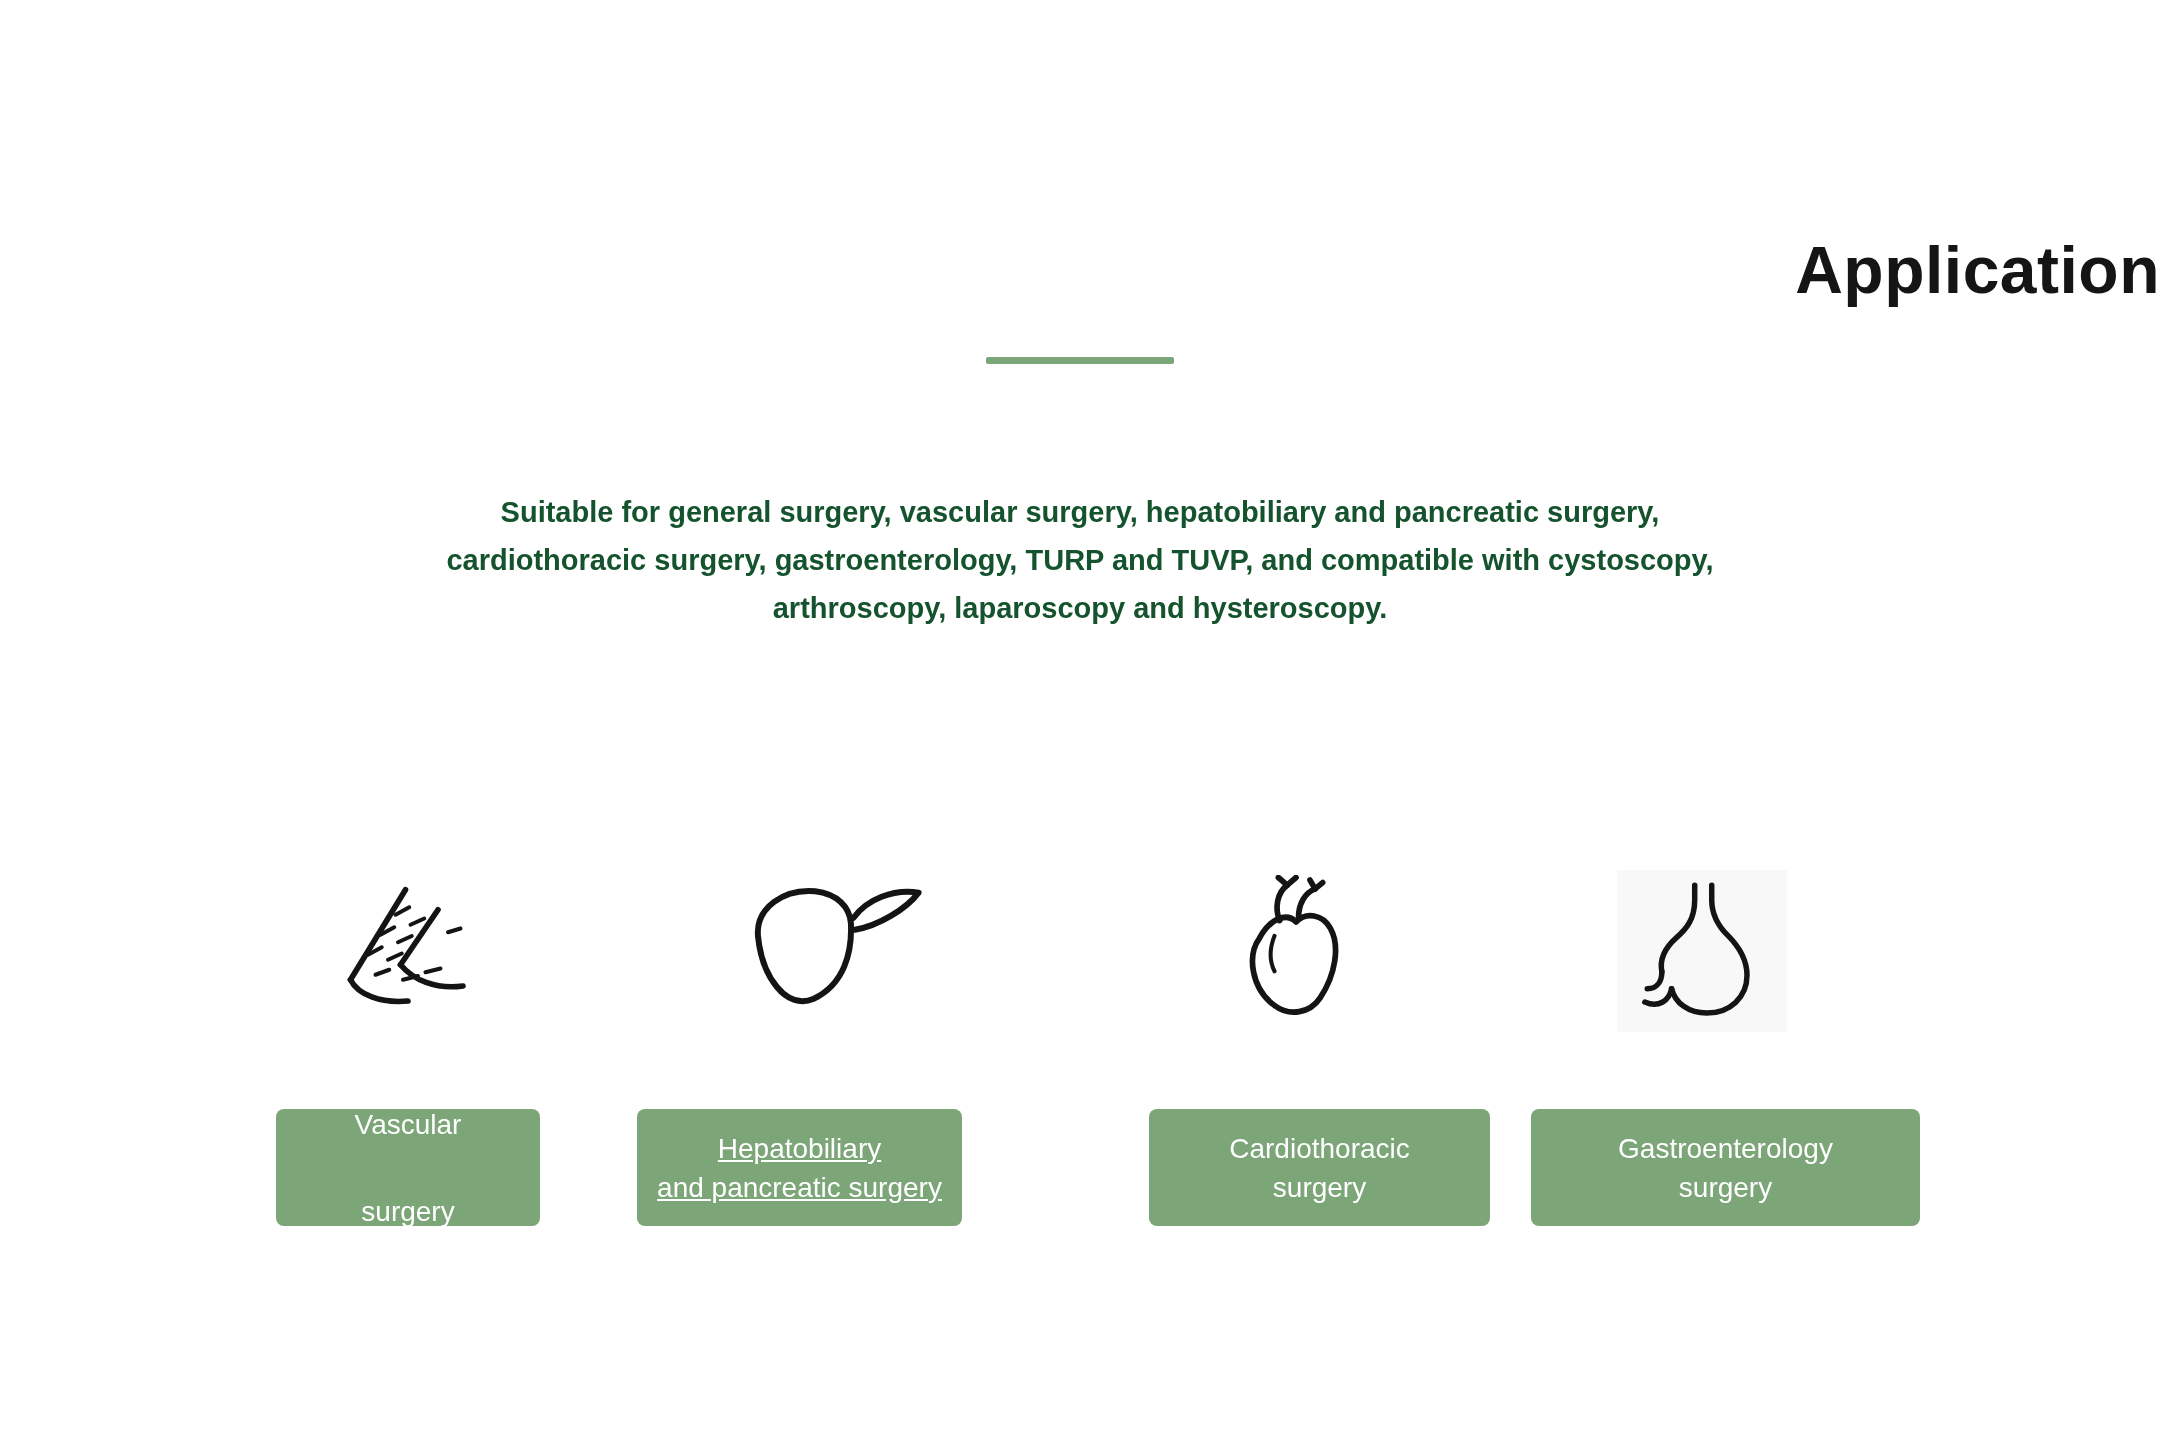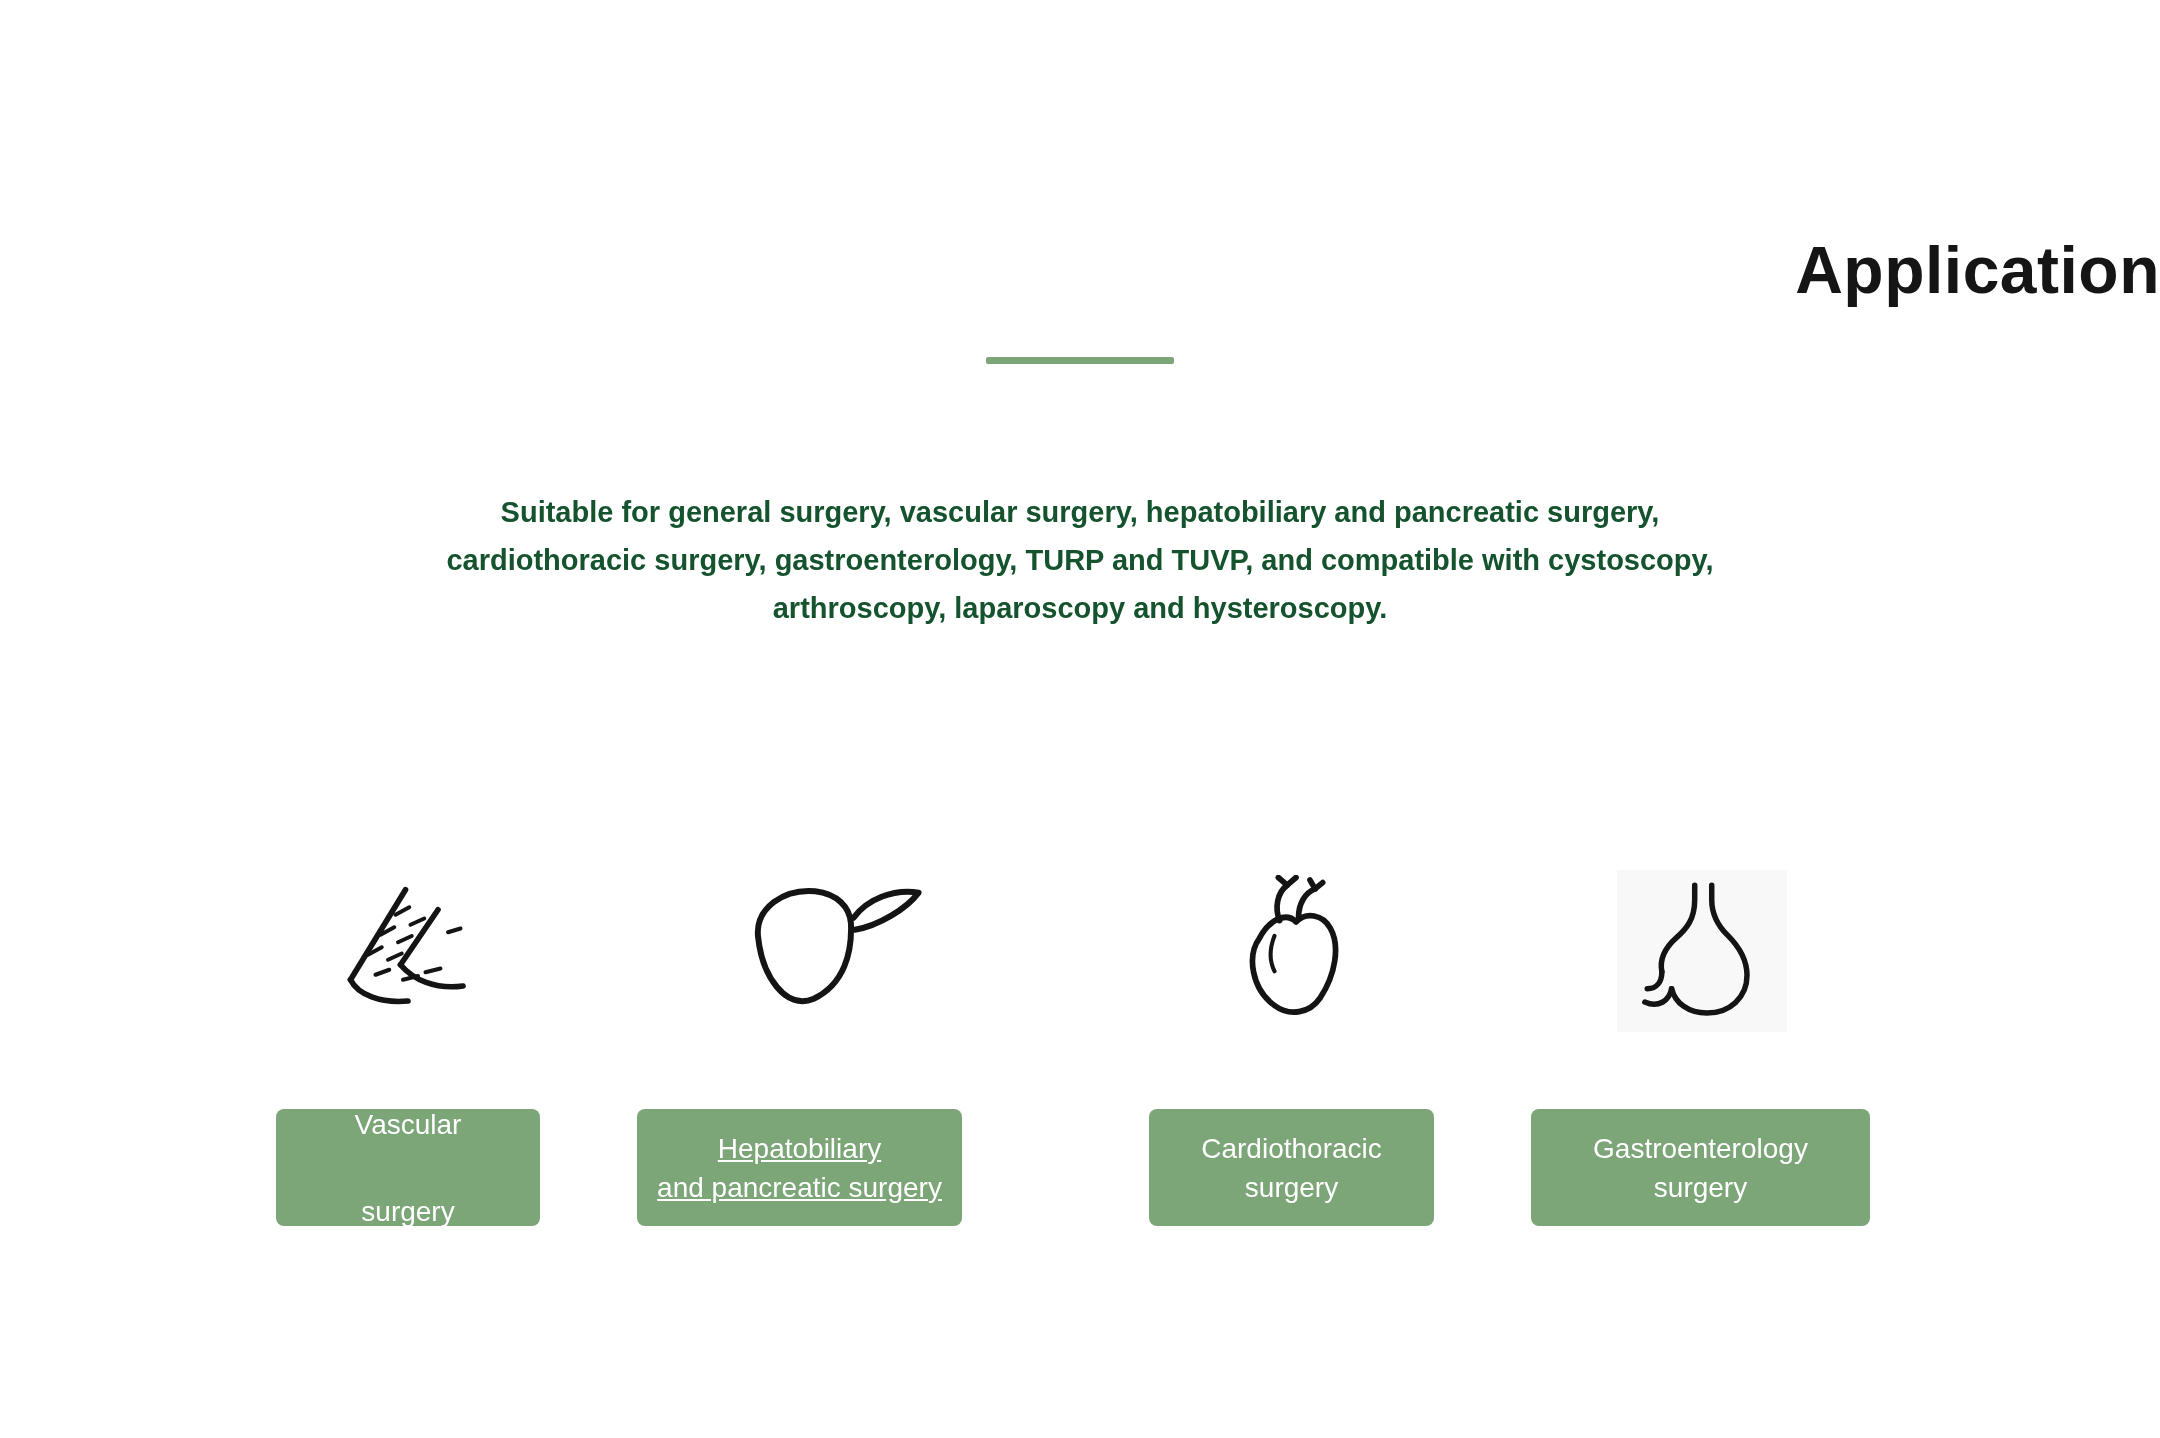--- a/index.html
+++ b/index.html
@@ -86,22 +86,22 @@
     font-weight: 400;
     cursor: pointer;
   }
   
   .icon-vascular        { left: 323px;  }
   .icon-liver           { left: 740px;  width: 190px; }
   .icon-heart           { left: 1206px; }
   .icon-stomach         { left: 1617px; }
   .btn-vascular         { left: 276px;  width: 264px; gap: 48px; }
   .btn-hepatobiliary    { left: 637px;  width: 325px; text-decoration: underline; }
-  .btn-cardiothoracic   { left: 1149px; width: 285px; }
-  .btn-gastroenterology { left: 1531px; width: 339px; }
+  .btn-cardiothoracic   { left: 1149px; width: 341px; }
+  .btn-gastroenterology { left: 1531px; width: 389px; }
 </style>
 </head>
 <body>
 
 <div class="page">
 
   <h1 class="page-title">Application</h1>
 
   <div class="title-divider"></div>
 

